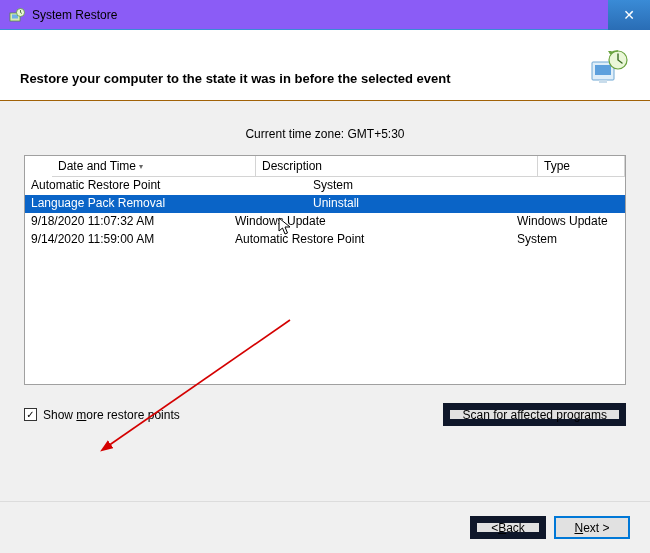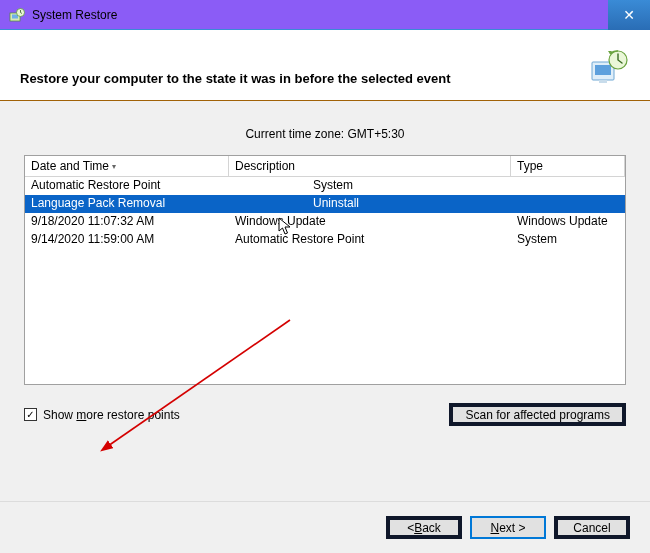--- a/index.html
+++ b/index.html
@@ -48,20 +48,21 @@
     background:#fff;
     position:relative;
     overflow:hidden;
   }
   .listheader {
     display:flex;
     background:#fff;
     border-bottom:1px solid #d4d4d4;
     font-size:12px;
     height:21px;
+    margin-left:27px;
   }
   .listheader .col {
     padding:2px 6px;
     border-right:1px solid #d4d4d4;
     display:flex; align-items:center; gap:3px;
   }
   .col-date { width:204px; }
   .col-desc { width:282px; }
   .col-type { flex:1; }
   .sort-ind { font-size:8px; color:#666; }
@@ -79,21 +80,21 @@
     display:flex; align-items:center; justify-content:space-between;
     margin-top:18px;
   }
   .checkbox-wrap { display:flex; align-items:center; gap:6px; font-size:12px; }
   .checkbox-box {
     width:13px; height:13px; border:1px solid #333; background:#fff;
     display:flex; align-items:center; justify-content:center; font-size:10px; line-height:1;
   }
   .btn {
     height:23px; padding:0 12px; font-size:12px;
-    background:#e1e1e1; border:4px solid #0f172a;
+    background:#e1e1e1; border:7px solid #0f172a;
     display:inline-flex; align-items:center; justify-content:center;
     min-width:76px;
   }
   .btn:focus, .btn.default { border:2px solid #0078d7; padding:0 11px; height:23px;}
   .footer {
     border-top:1px solid #dcdcdc;
     padding:14px 20px;
     display:flex; justify-content:flex-end; gap:8px;
     position:absolute; bottom:0; left:0; right:0;
     background:#f0f0f0;
@@ -214,16 +215,15 @@
   <div class="footer">
     <button class="btn">
         <span>&lt; </span>
         <span class="underline-key">B</span>
         <span>ack</span>
       </button>
     <button class="btn default">
         <span class="underline-key">N</span>
         <span>ext &gt;</span>
       </button>
-    <button class="btn">Cancel</button>
   </div>
 
 </div>
 
 </body></html>

